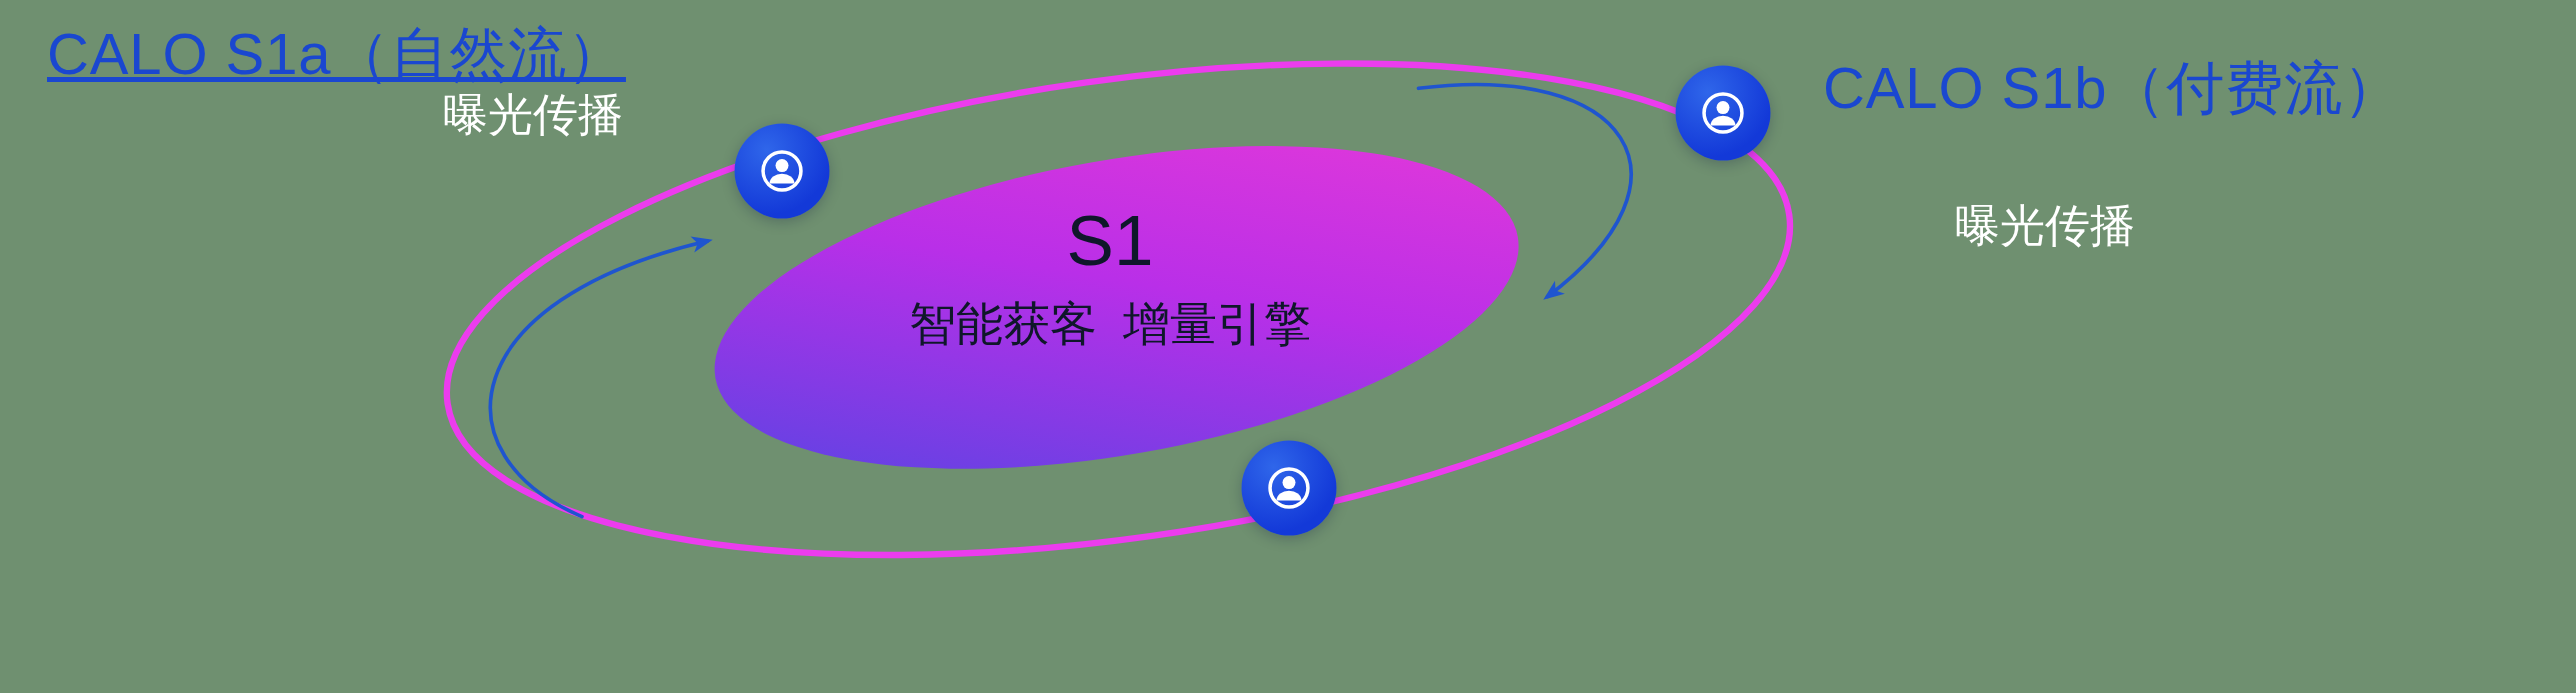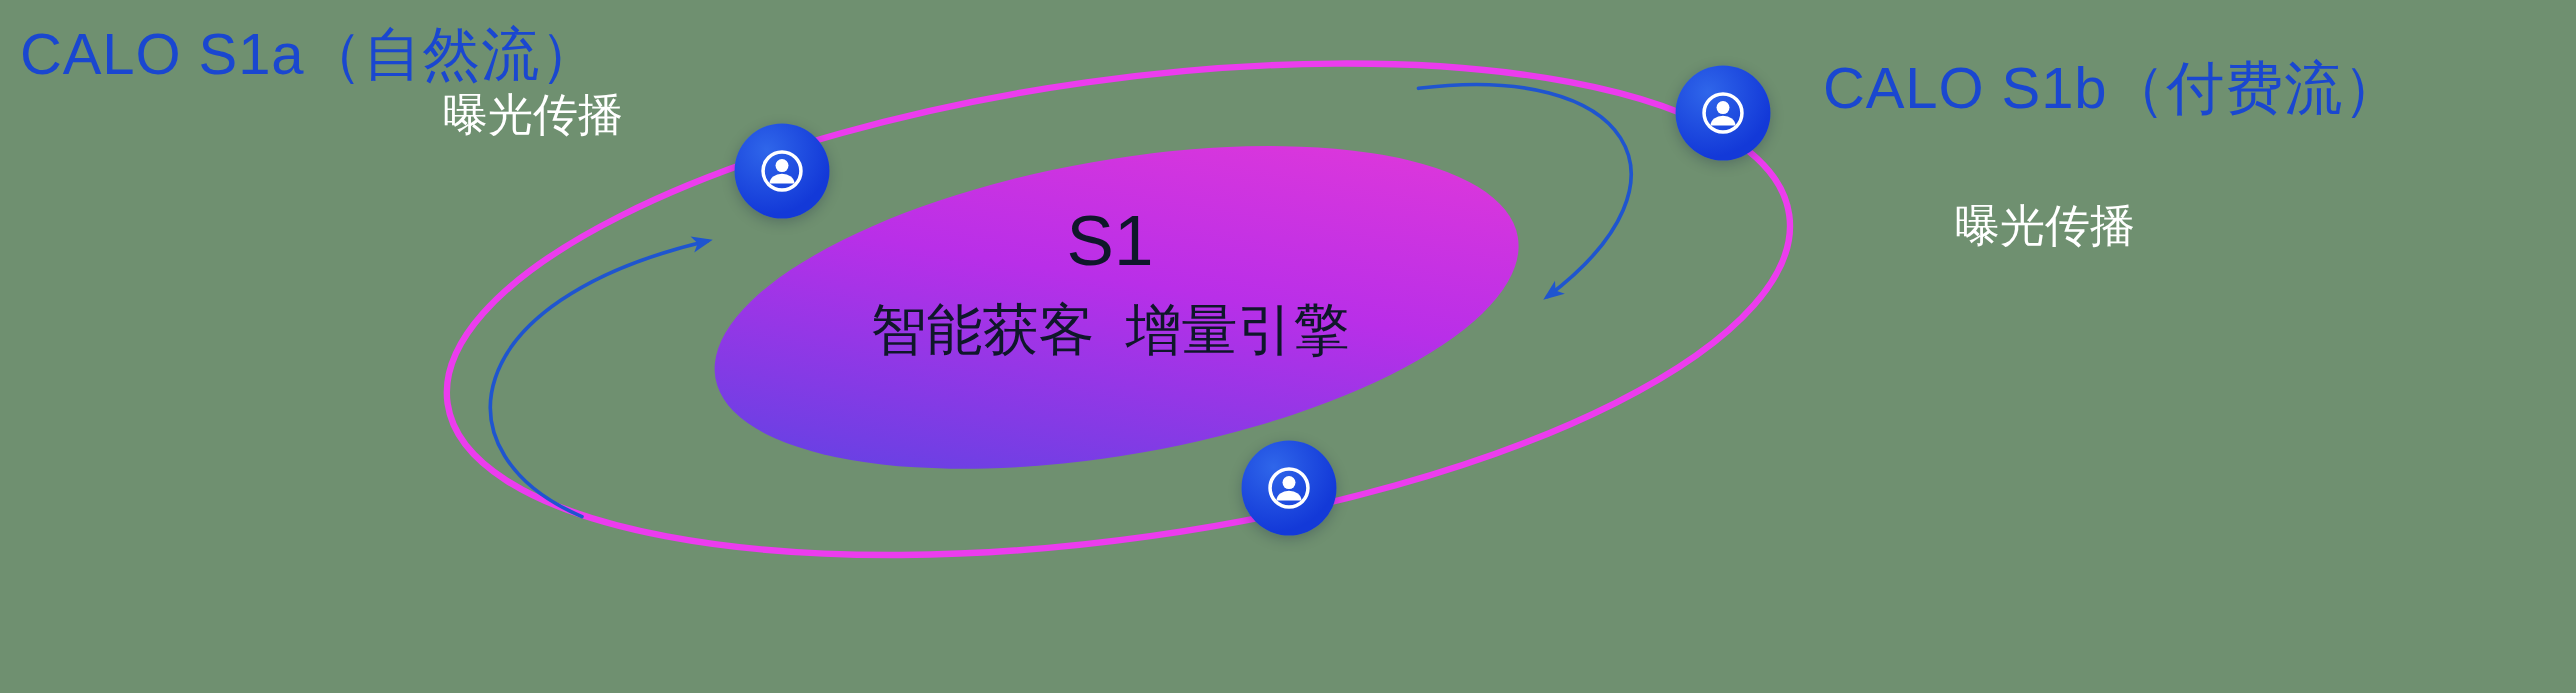--- a/index.html
+++ b/index.html
@@ -50,21 +50,21 @@
     text-align:center;
     color:#0f172a;
   }
   .core-title{
     font-size:71px;
     font-weight:500;
     line-height:1.1;
   }
   .core-sub{
     margin-top:12.7px;
-    font-size:56px;
+    font-size:47px;
     font-weight:400;
     white-space:pre;
   }
 
   .node{
     position:absolute;
     width:95px;height:95px;
     border-radius:50%;
     background:radial-gradient(circle at 34% 28%, var(--node2) 0%, var(--node) 70%);
     display:flex;align-items:center;justify-content:center;
@@ -133,21 +133,21 @@
   </div>
 
   <div class="node" style="left:1289px;top:488px;">
     <svg viewBox="0 0 48 48">
       <circle cx="24" cy="24" r="14" fill="none" stroke="#ffffff" stroke-width="2.6"></circle>
       <circle cx="24" cy="20" r="4.8" fill="#ffffff"></circle>
       <path d="M14.8 33.2 a9.2 7.2 0 0 1 18.4 0 Z" fill="#ffffff"></path>
     </svg>
   </div>
 
-  <div class="label-title" style="left:20px;top:16.4px;">CALO S1a（自然流）</div>
+  <div class="label-title" style="left:47px;top:16.4px;text-decoration:underline;">CALO S1a（自然流）</div>
   <div class="label-sub" style="left:443px;top:85px;">曝光传播</div>
 
   <div class="label-title" style="left:1823px;top:50px;">CALO S1b（付费流）</div>
   <div class="label-sub" style="left:1955px;top:196px;">曝光传播</div>
 
 
 </div>
 
 
 </body></html>

